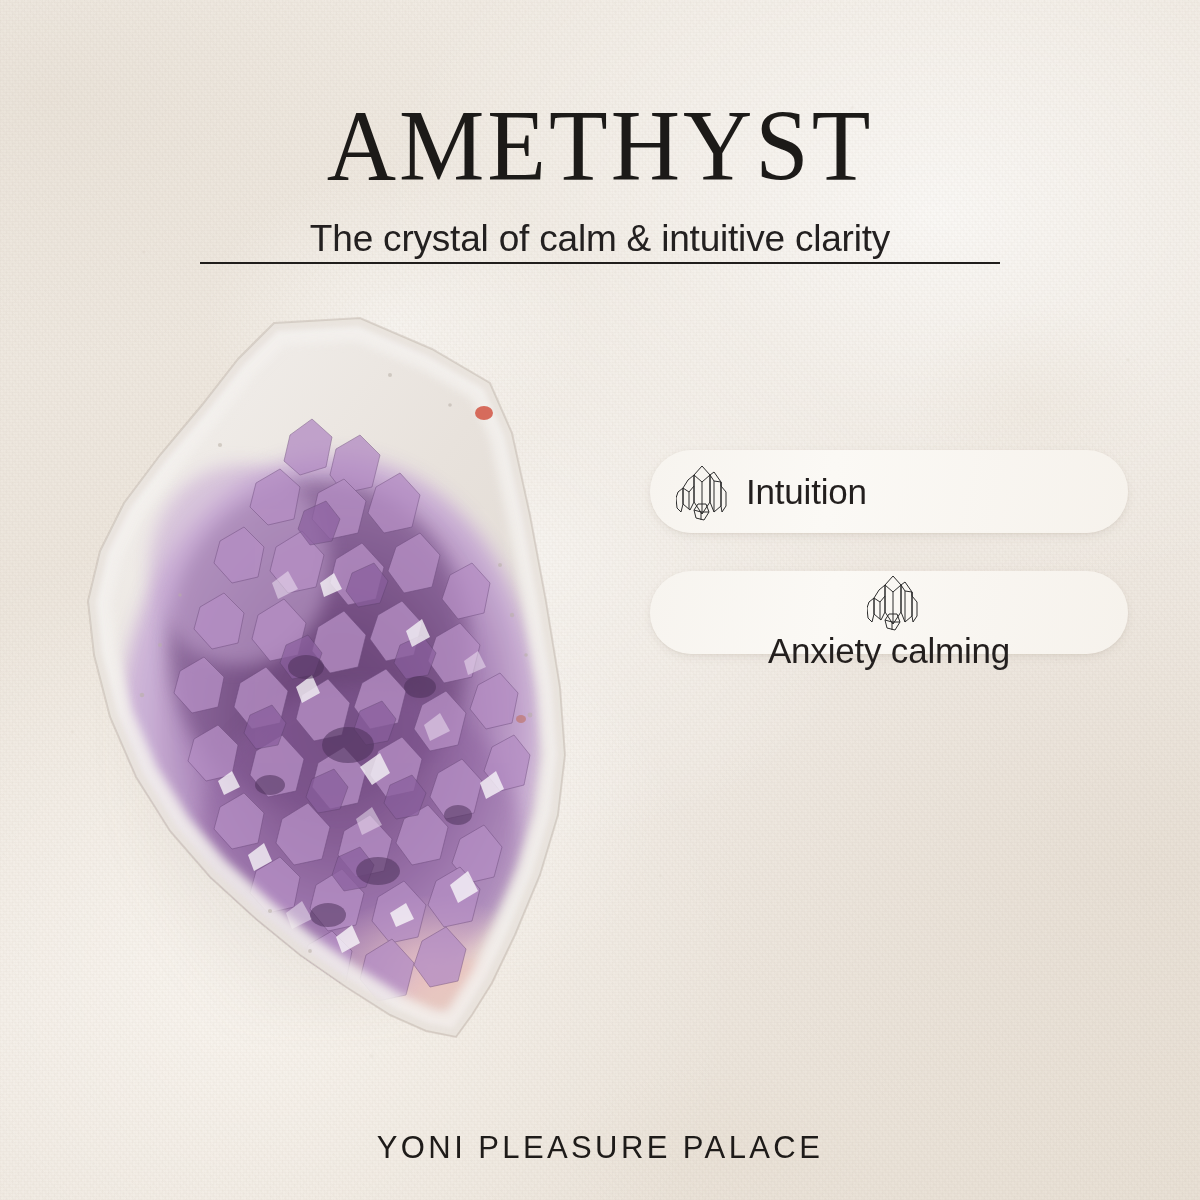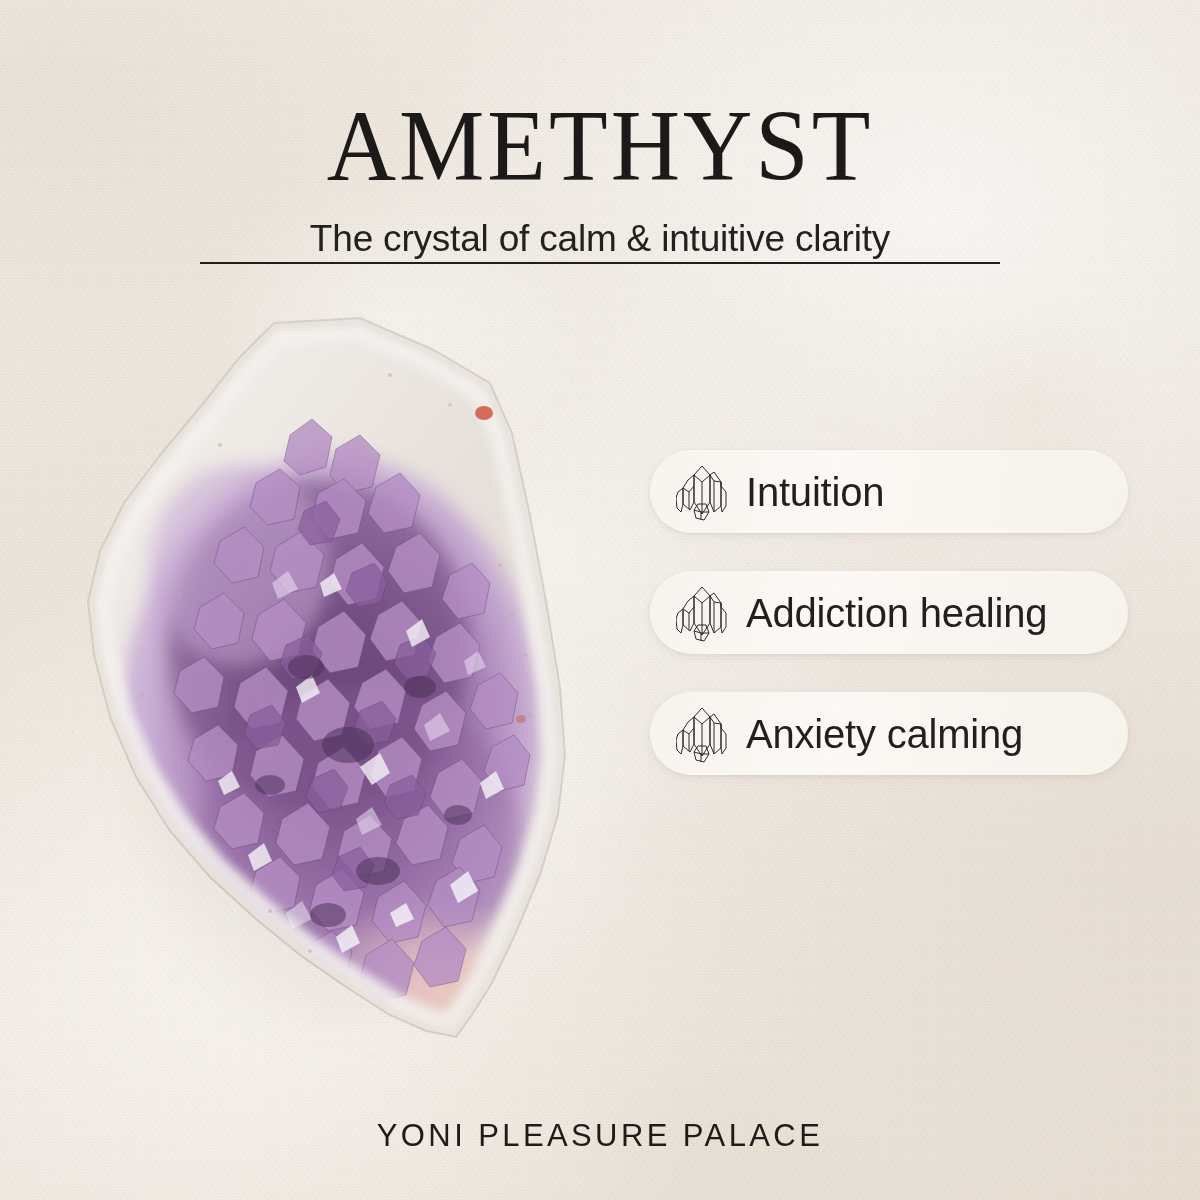--- a/index.html
+++ b/index.html
@@ -92,40 +92,40 @@
 
   
   .pills{position:absolute;left:650px;top:450px;width:480px;}
   .pill{
     position:relative;display:flex;align-items:center;
     width:478px;height:83px;margin-bottom:38px;
     border-radius:44px;
     background:linear-gradient(100deg,#f7f4ef 0%,#fbf9f5 38%,#f6f2ec 100%);
     box-shadow:0 3px 9px rgba(150,133,114,.13), 0 1px 2px rgba(150,133,114,.10);
   }
-  .pill:last-child{margin-bottom:0;}
+  .pill:last-child{margin-bottom:0;flex-direction:column;}
   .pill-icon{
     flex:0 0 auto;width:56px;height:62px;margin-left:24px;margin-right:16px;
     display:flex;align-items:center;justify-content:center;
   }
   .pill-label{
     font-family:"Liberation Sans", sans-serif;
-    font-size:40px;line-height:1;color:#231f1e;
+    font-size:35px;line-height:1;color:#231f1e;
     letter-spacing:-0.2px;font-weight:400;
     white-space:nowrap;
   }
 
   
   .footer{
     position:absolute;left:0;top:1118px;width:1200px;text-align:center;
   }
   .brand{
     font-family:"Liberation Sans", sans-serif;
     font-size:31px;letter-spacing:3.4px;color:#1e1b19;
-    font-weight:400;margin:0;
+    font-weight:400;margin:12px;
   }
 </style>
 </head>
 <body>
 
 <div class="stage">
 
   <div class="tex-base"></div>
   <div class="tex-wash"></div>
   <div class="tex-grain"></div>
@@ -319,37 +319,20 @@
           <polygon points="22,42 30,42 33,50 28,58 20,56 18,48"></polygon>
           <path d="M18 48 L25 50 L33 50 M25 50 L25 58"></path>
           <polygon points="2,30 7,26 7,42 5,50 1,46 0,36"></polygon>
           <polygon points="45,24 50,30 50,44 46,50 45,44 45,20"></polygon>
         </svg>
       </span>
       <span class="pill-label">Intuition</span>
     </div>
 
 
-    <div class="pill">
-      <span class="pill-icon">
-        <svg width="52" height="60" viewBox="0 0 52 60" fill="none" stroke="#2b2b2b" stroke-width="1" stroke-linejoin="round">
-          <polygon points="26,4 34,13 34,40 26,52 18,40 18,13"></polygon>
-          <path d="M18 13 L26 20 L34 13 M26 20 L26 52"></path>
-          <polygon points="38,10 45,20 45,44 38,50 34,40 34,13"></polygon>
-          <path d="M34 13 L38 19 L45 20 M38 19 L38 50"></path>
-          <polygon points="12,18 18,13 18,40 14,48 7,42 7,26"></polygon>
-          <path d="M7 26 L13 30 L18 24 M13 30 L13 47"></path>
-          <polygon points="22,42 30,42 33,50 28,58 20,56 18,48"></polygon>
-          <path d="M18 48 L25 50 L33 50 M25 50 L25 58"></path>
-          <polygon points="2,30 7,26 7,42 5,50 1,46 0,36"></polygon>
-          <polygon points="45,24 50,30 50,44 46,50 45,44 45,20"></polygon>
-        </svg>
-      </span>
-      <span class="pill-label">Addiction healing</span>
-    </div>
 
     <div class="pill">
       <span class="pill-icon">
         <svg width="52" height="60" viewBox="0 0 52 60" fill="none" stroke="#2b2b2b" stroke-width="1" stroke-linejoin="round">
           <polygon points="26,4 34,13 34,40 26,52 18,40 18,13"></polygon>
           <path d="M18 13 L26 20 L34 13 M26 20 L26 52"></path>
           <polygon points="38,10 45,20 45,44 38,50 34,40 34,13"></polygon>
           <path d="M34 13 L38 19 L45 20 M38 19 L38 50"></path>
           <polygon points="12,18 18,13 18,40 14,48 7,42 7,26"></polygon>
           <path d="M7 26 L13 30 L18 24 M13 30 L13 47"></path>

